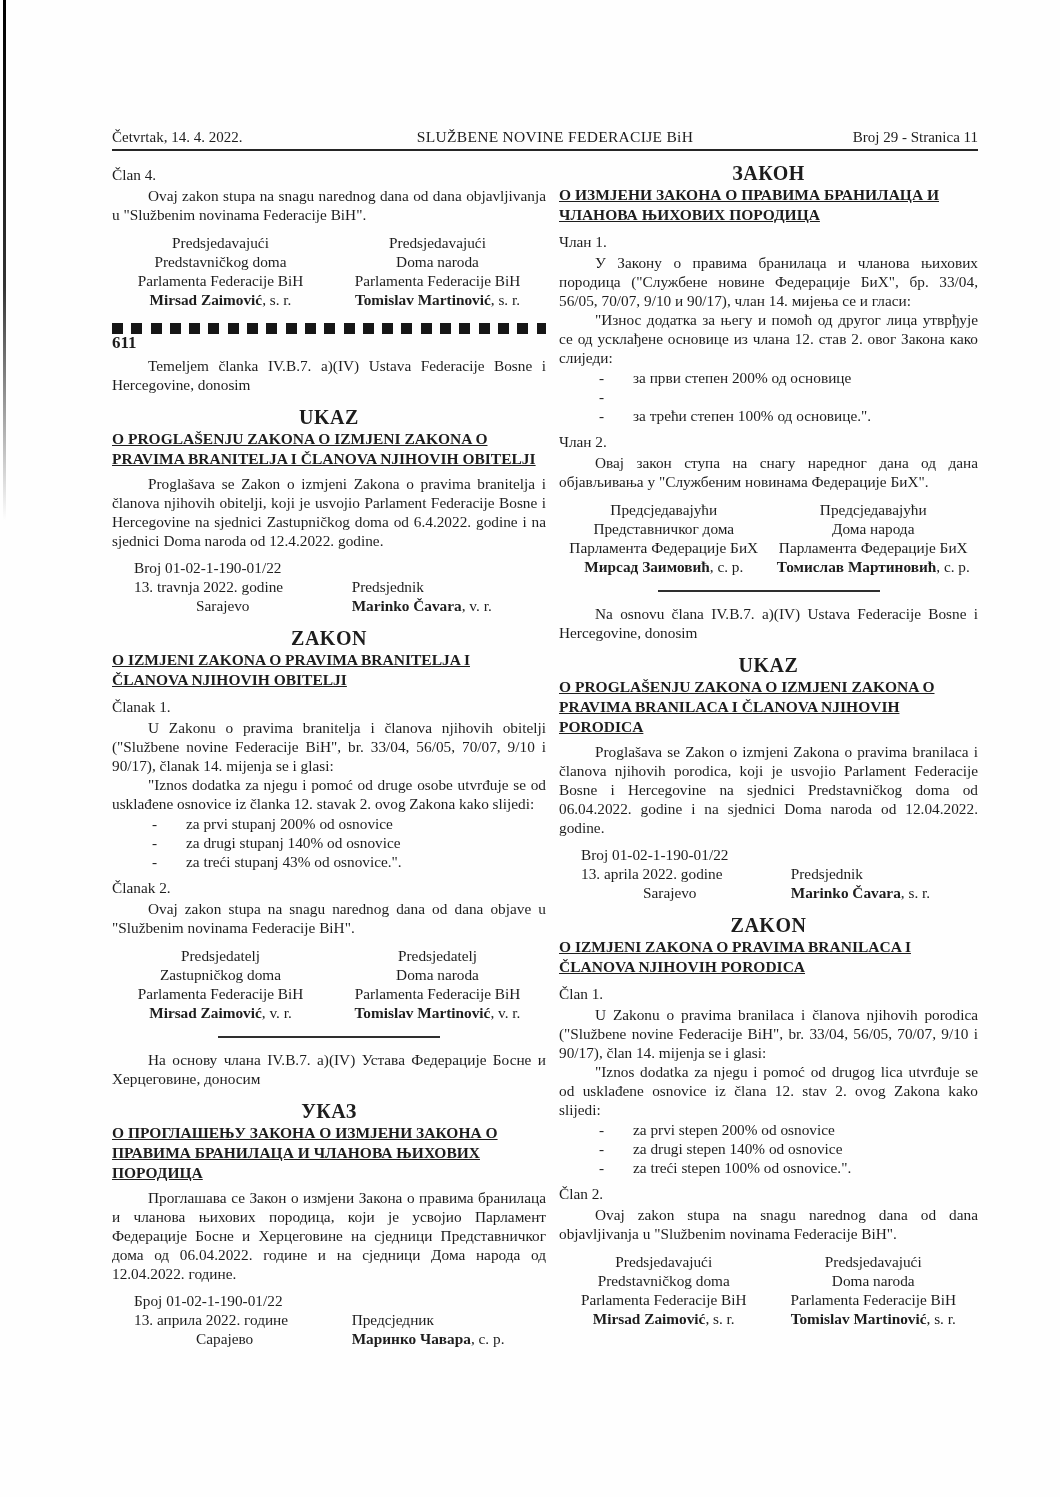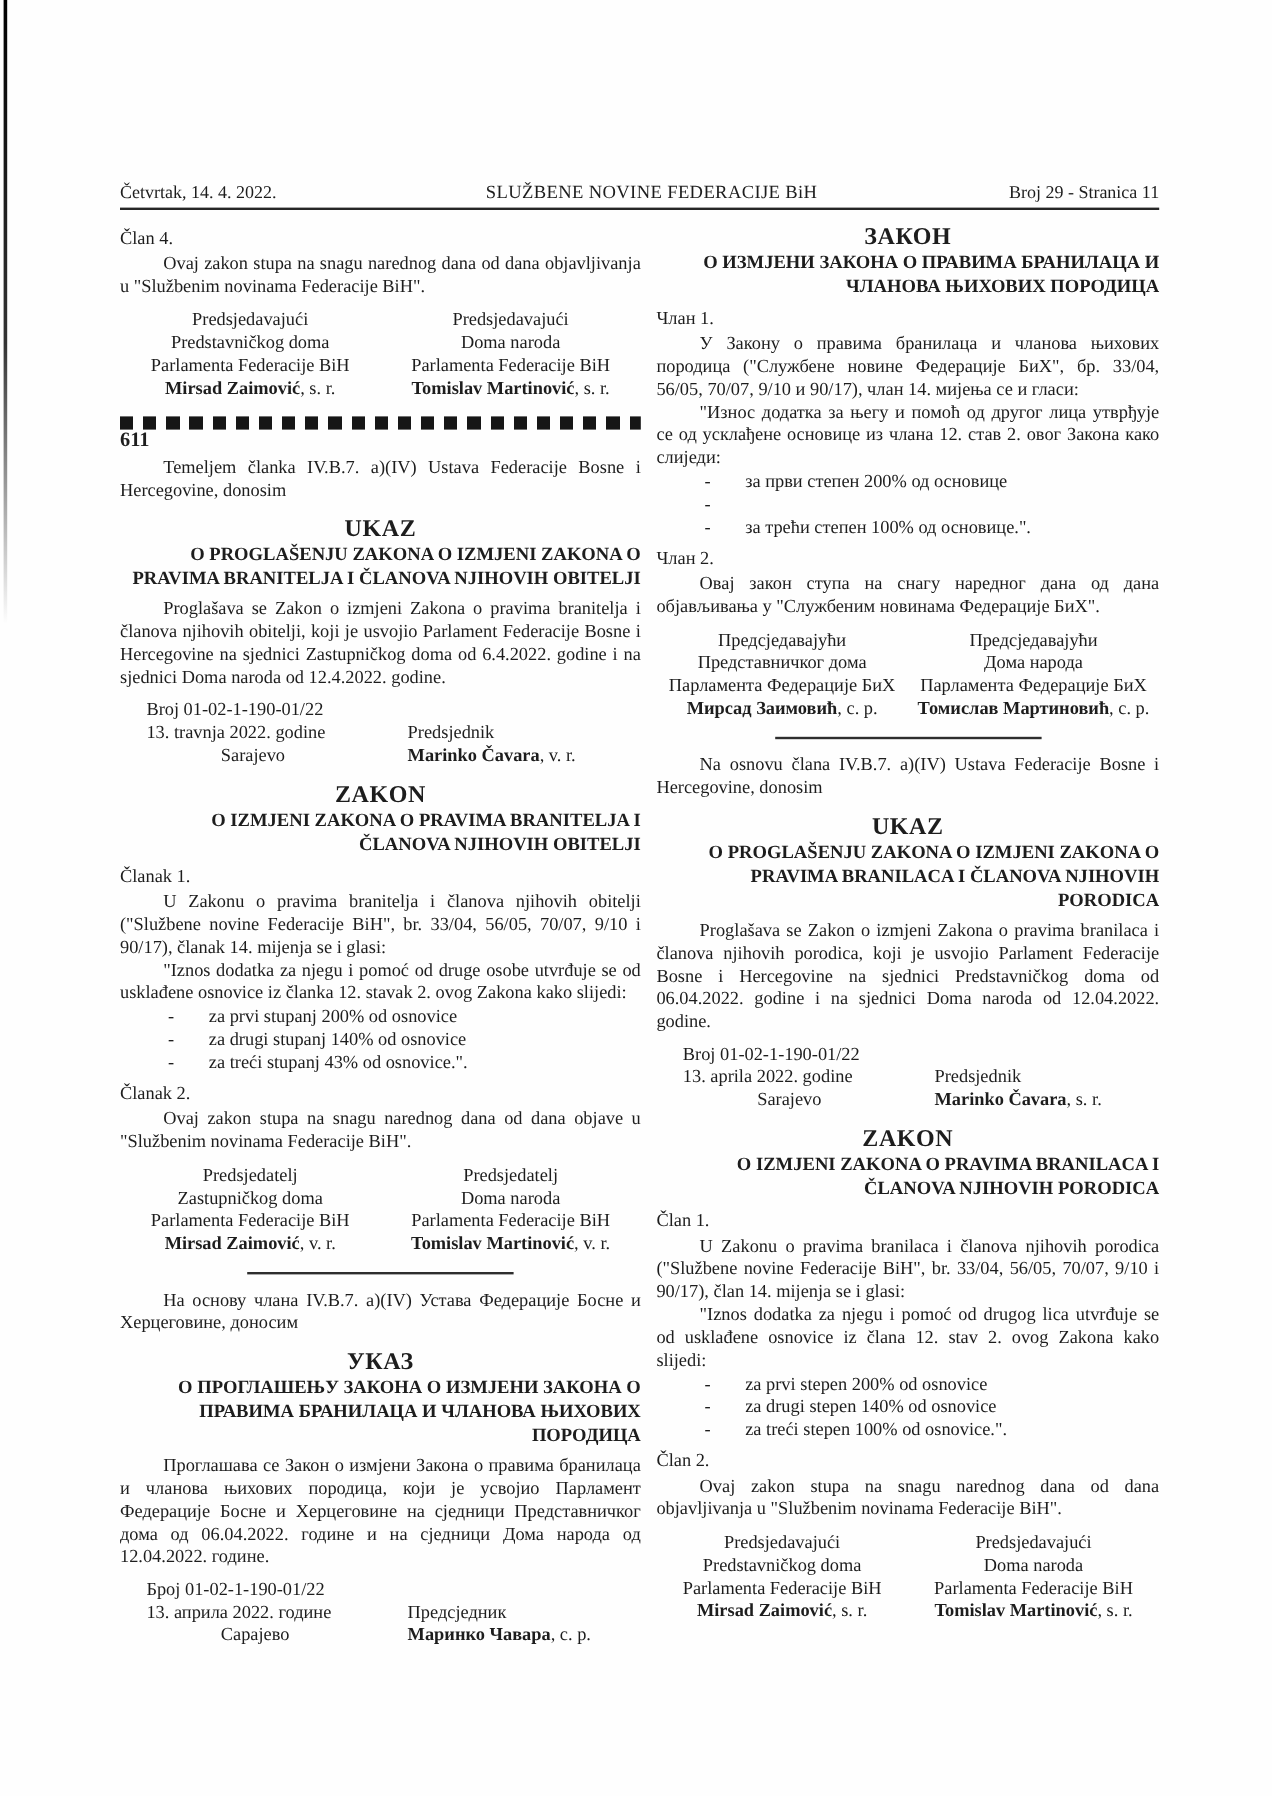--- a/index.html
+++ b/index.html
@@ -4,34 +4,34 @@
 <style>
   html,body{margin:0;padding:0;}
   body{
     width:1060px;height:1497px;background:#ffffff;
     font-family:"Liberation Serif","DejaVu Serif",serif;
     color:#1d1d1d;position:relative;overflow:hidden;
   }
   .page{position:absolute;inset:0;background:#fefefe;}
   .scan-edge{position:absolute;left:3px;top:0;width:3px;height:520px;
     background:linear-gradient(#000 0%,#333 55%,rgba(0,0,0,0) 100%);}
-  .inner{position:absolute;left:100px;top:128px;width:866px;margin-top:24px;}
+  .inner{position:absolute;left:112px;top:128px;width:866px;}
   .hdr{display:flex;align-items:baseline;justify-content:space-between;
     border-bottom:2px solid #262626;padding-bottom:3px;font-size:15px;}
   .hdr .c{flex:1;text-align:center;font-size:15.5px;letter-spacing:.3px;}
   .hdr .l{width:210px;text-align:left;}
   .hdr .r{width:190px;text-align:right;}
   .cols{display:flex;gap:13px;margin-top:7px;}
   .col{font-size:15.3px;line-height:19px;}
   .col.left{width:434px;}
   .col.right{width:419px;}
   p.para{margin:0;text-align:justify;text-indent:36px;}
   .clan-heading{margin:7px 0 2px;}
   .law-title{text-align:center;font-weight:bold;font-size:20px;margin:14px 0 0;letter-spacing:.5px;}
-  .law-subtitle{text-align:right;font-weight:bold;font-size:15.5px;line-height:20px;margin:2px 0 5px;}
+  .law-subtitle{text-align:left;font-weight:bold;font-size:15.5px;line-height:20px;margin:2px 0 5px;text-decoration:underline;}
   .law-list{margin:1px 0 2px;}
   .law-item{display:flex;padding-left:40px;}
   .law-item .dash{width:34px;flex:none;}
   .law-item .txt{flex:1;}
   .sig-row{display:flex;margin:9px 0 6px;}
   .sig-block{flex:1;text-align:center;}
   .sig-block b{font-weight:bold;}
   .docmeta{display:flex;margin:8px 0 4px;}
   .docmeta-left{flex:1.12;padding-left:22px;}
   .docmeta-left .city{padding-left:62px;}

